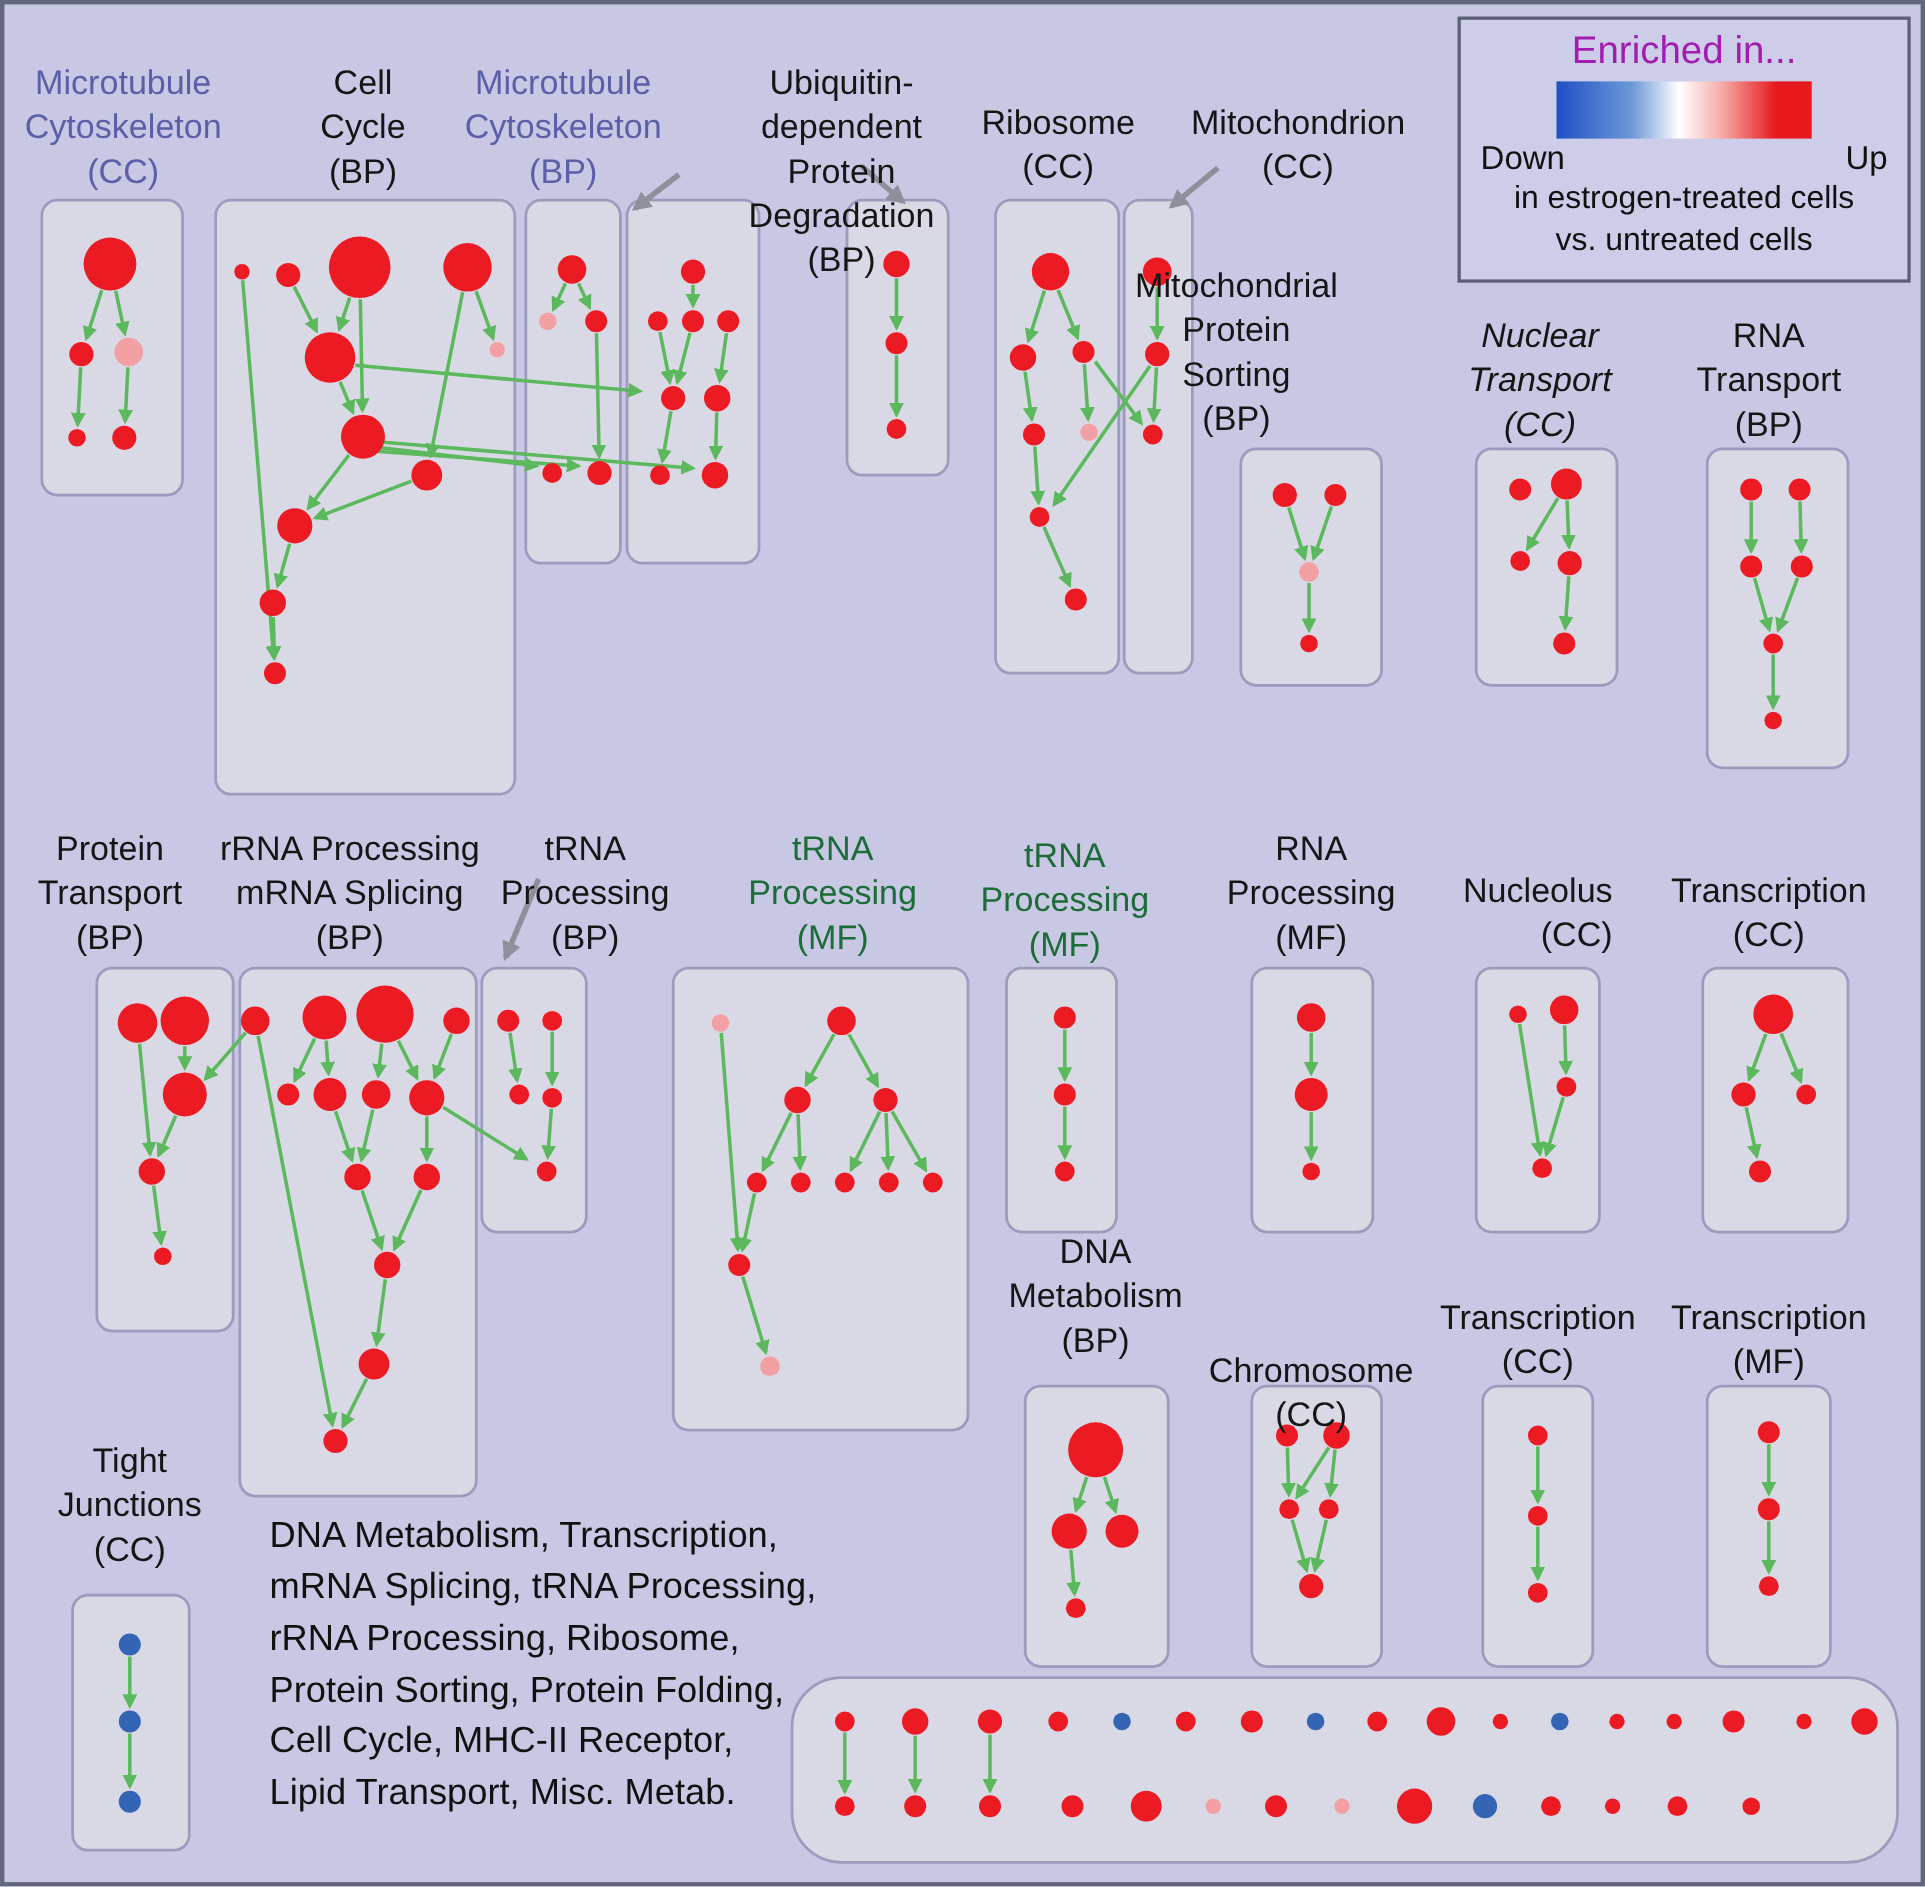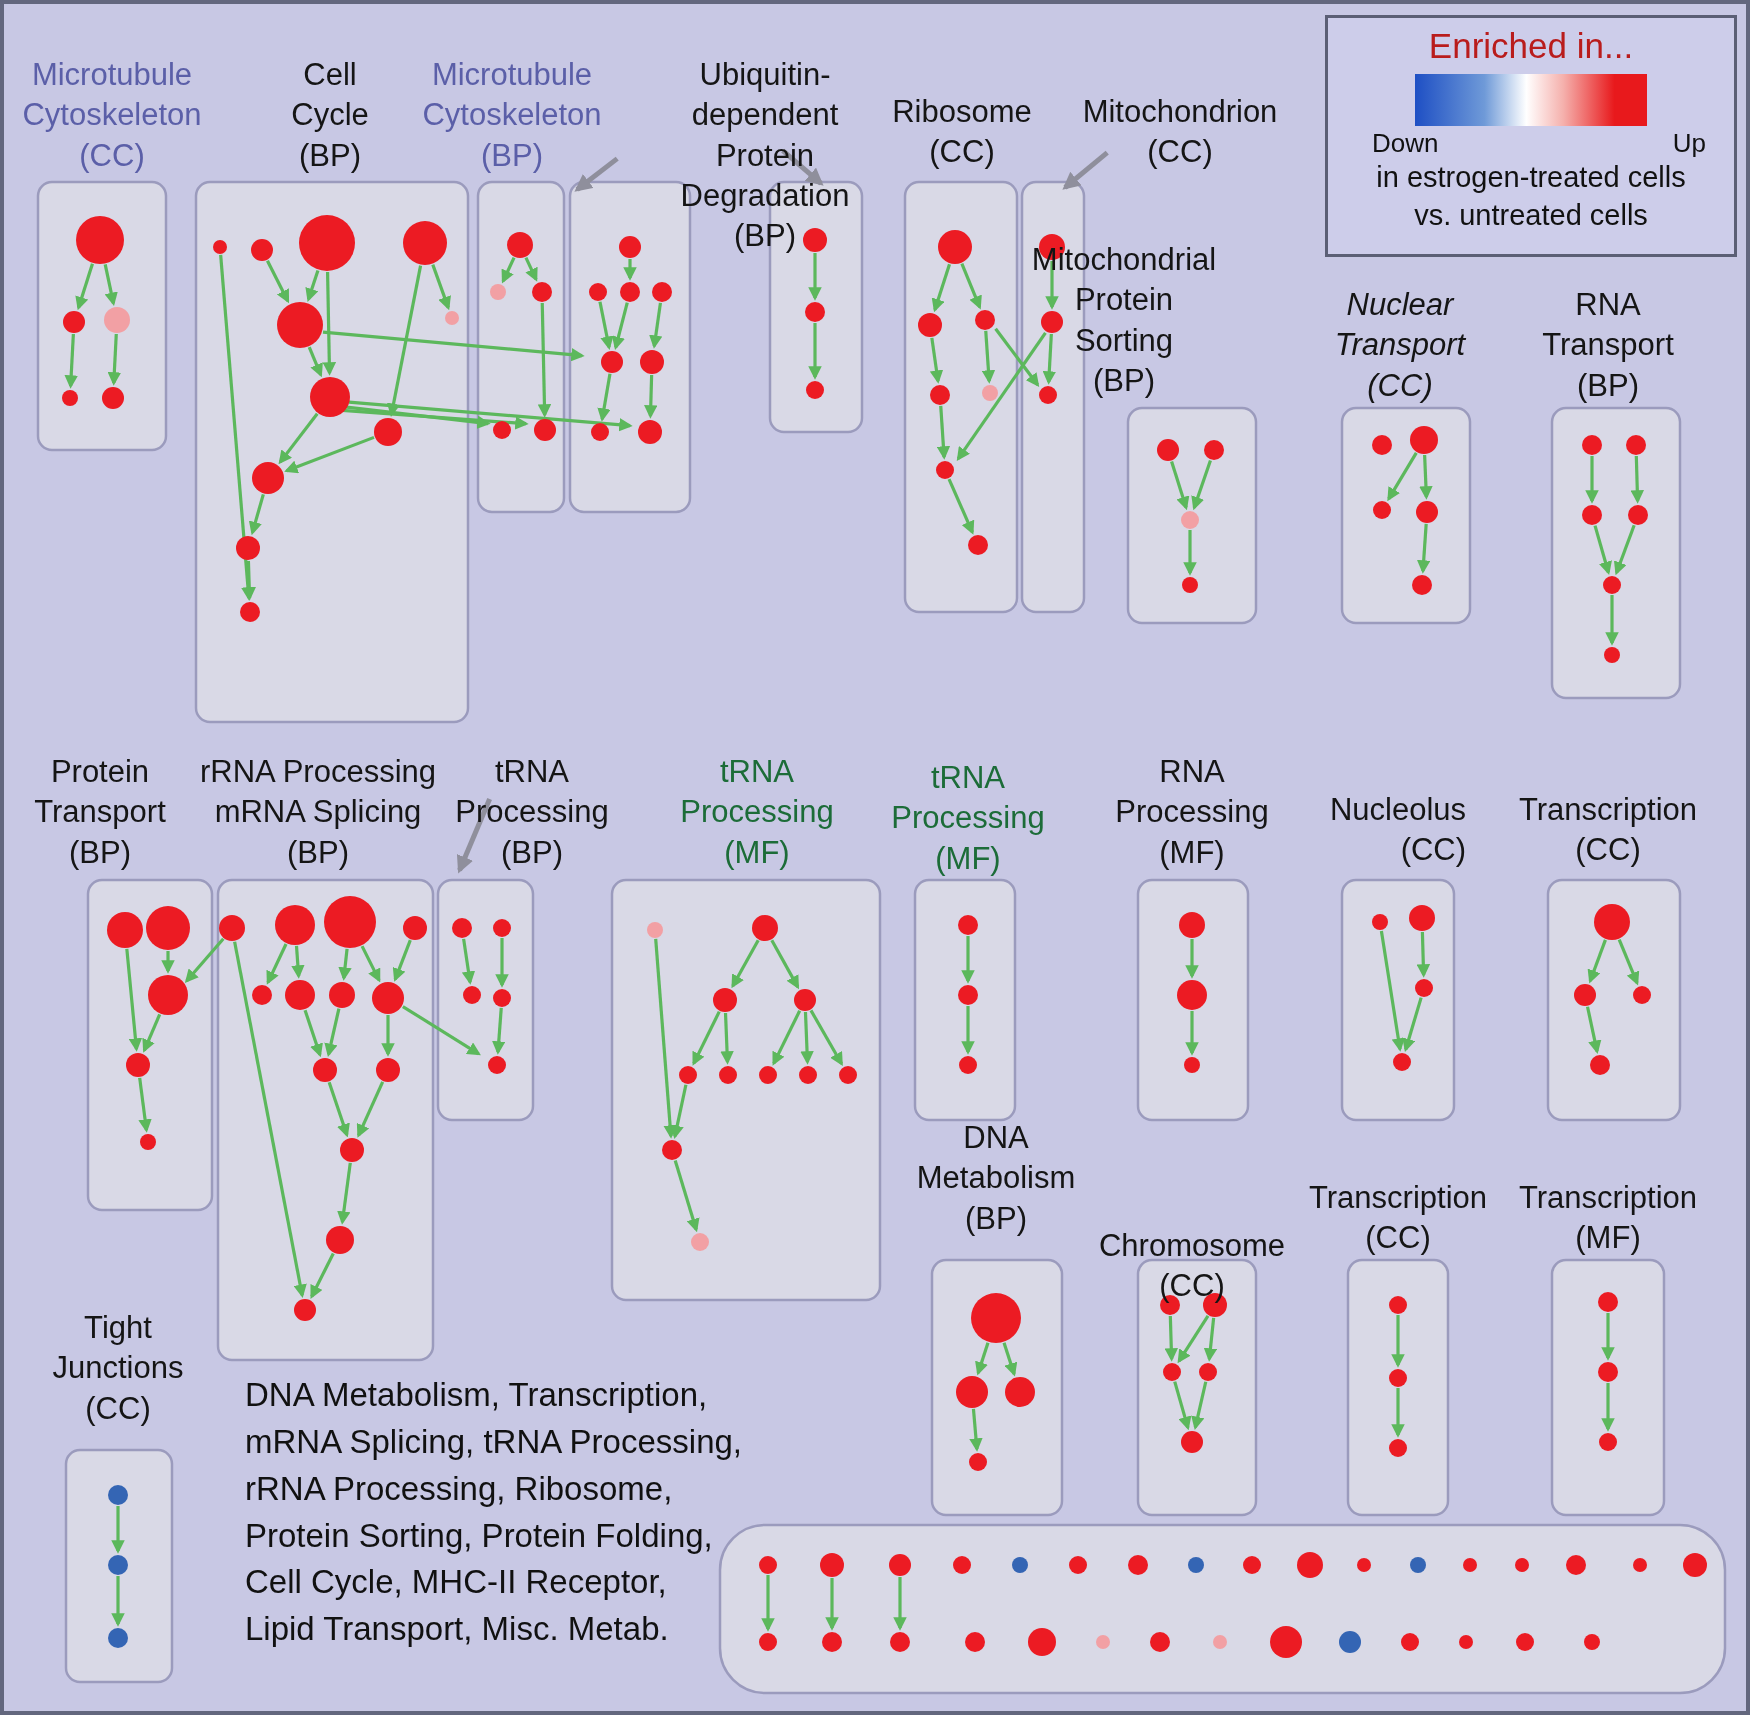--- a/index.html
+++ b/index.html
@@ -13,26 +13,26 @@
   #labels-layer{position:absolute;inset:0;pointer-events:none;}
   .cluster-label{
     position:absolute;transform:translateX(-50%);
     text-align:center;font-size:31px;line-height:1.3;white-space:pre-line;
   }
   .legend{
     position:absolute;left:1325px;top:15px;width:412px;height:242px;
     border:3px solid #5b5f75;background:#cdcdea;box-sizing:border-box;
     text-align:center;padding-top:8px;z-index:5;
   }
-  .legend-title{font-size:35px;color:#b91c1c;}
+  .legend-title{font-size:35px;color:#a21caf;}
   .legend-bar{
     width:232px;height:52px;margin:8px auto 2px;
     background:linear-gradient(90deg,#1e4fc4 0%,#6f9ad8 30%,#ffffff 48%,#f5b0ac 64%,#e8191c 86%,#e8191c 100%);
   }
-  .legend-row{display:flex;justify-content:space-between;padding:0 28px;font-size:26px;color:#111;margin-top:0px;margin-left:16px;}
+  .legend-row{display:flex;justify-content:space-between;padding:0 18px;font-size:30px;color:#111;margin-top:0px;}
   .legend-sub{font-size:29px;color:#111;line-height:1.3;}
   .misc-text{
     position:absolute;left:245px;top:1372px;font-size:33px;line-height:1.42;
     white-space:pre-line;color:#111;
   }
 </style>
 </head>
 <body>
 
 <div class="canvas">

